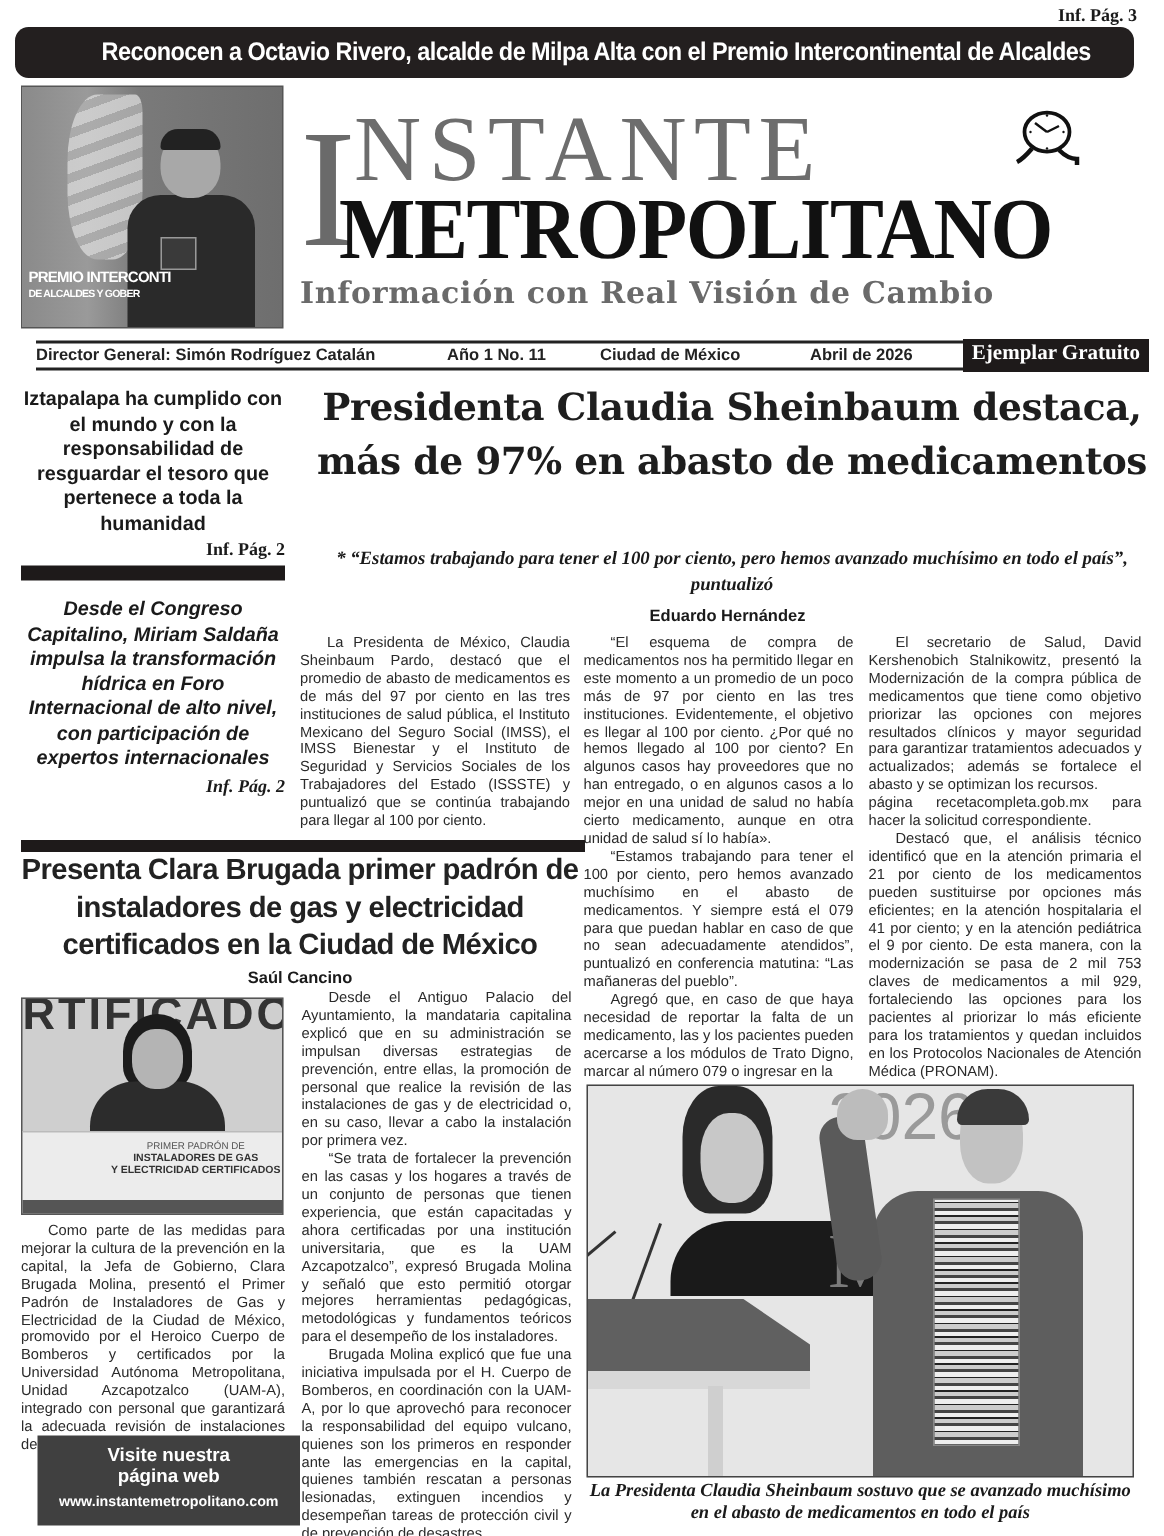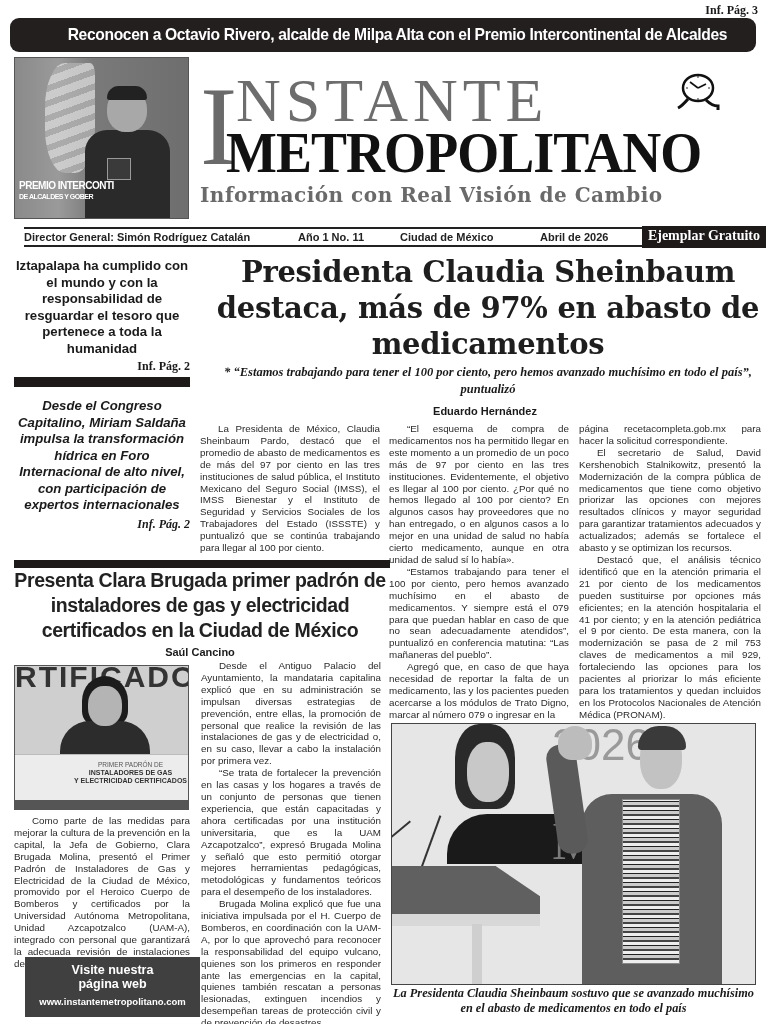--- a/index.html
+++ b/index.html
@@ -42,21 +42,21 @@
     font-size: 11px; font-weight: bold; display: flex; align-items: center; color: #222; }
   .meta-item { position: absolute; white-space: nowrap; }
   .meta-free { position: absolute; right: 0; top: -3px; height: 22px; background: #1e1a1a; color: #fff; font-family: "Liberation Serif", serif; font-weight: bold; font-size: 14px; padding: 2px 6px; }
 
   
   .side-head { font-weight: bold; font-size: 13.2px; text-align: center; line-height: 16.5px; color: #1a1a1a; }
   .side-ref { font-family: "Liberation Serif", serif; font-weight: bold; font-size: 12px; text-align: right; }
   .side-divider { background: #1e1a1a; height: 10px; }
 
   
-  .main-head { left: 200px; top: 254px; width: 576px; font-family: "DejaVu Serif", serif; font-weight: bold; font-size: 29px; text-align: center; line-height: 36px; color: #1e1e1e; letter-spacing: -0.3px; }
+  .main-head { left: 200px; top: 254px; width: 576px; font-family: "DejaVu Serif", serif; font-weight: bold; font-size: 25px; text-align: center; line-height: 36px; color: #1e1e1e; letter-spacing: -0.3px; }
   .subhead { left: 200px; top: 364px; width: 576px; font-family: "Liberation Serif", serif; font-style: italic; font-weight: bold; font-size: 12.5px; text-align: center; line-height: 17px; }
   .byline { font-weight: bold; font-size: 11px; text-align: center; }
 
   
   .col { font-size: 9.8px; line-height: 11.9px; text-align: justify; color: #2a2a2a; hyphens: auto; }
   .col p { text-indent: 18px; }
 
   
   .divider-bar { left: 14px; top: 560px; width: 376px; height: 8px; background: #1e1a1a; }
 
@@ -165,22 +165,22 @@
 
 <div class="abs col" style="left:200px; top:423px; width:180px;">
   <p>La Presidenta de México, Claudia Sheinbaum Pardo, destacó que el promedio de abasto de medicamentos es de más del 97 por ciento en las tres instituciones de salud pública, el Instituto Mexicano del Seguro Social (IMSS), el IMSS Bienestar y el Instituto de Seguridad y Servicios Sociales de los Trabajadores del Estado (ISSSTE) y puntualizó que se continúa trabajando para llegar al 100 por ciento.</p>
 </div>
 <div class="abs col" style="left:389px; top:423px; width:180px;">
   <p>“El esquema de compra de medicamentos nos ha permitido llegar en este momento a un promedio de un poco más de 97 por ciento en las tres instituciones. Evidentemente, el objetivo es llegar al 100 por ciento. ¿Por qué no hemos llegado al 100 por ciento? En algunos casos hay proveedores que no han entregado, o en algunos casos a lo mejor en una unidad de salud no había cierto medicamento, aunque en otra unidad de salud sí lo había».</p>
   <p>“Estamos trabajando para tener el 100 por ciento, pero hemos avanzado muchísimo en el abasto de medicamentos. Y siempre está el 079 para que puedan hablar en caso de que no sean adecuadamente atendidos”, puntualizó en conferencia matutina: “Las mañaneras del pueblo”.</p>
   <p>Agregó que, en caso de que haya necesidad de reportar la falta de un medicamento, las y los pacientes pueden acercarse a los módulos de Trato Digno, marcar al número 079 o ingresar en la</p>
 </div>
 <div class="abs col" style="left:579px; top:423px; width:182px;">
+  <p>El secretario de Salud, David Kershenobich Stalnikowitz, presentó la Modernización de la compra pública de medicamentos que tiene como objetivo priorizar las opciones con mejores resultados clínicos y mayor seguridad para garantizar tratamientos adecuados y actualizados; además se fortalece el abasto y se optimizan los recursos.</p>
   <p style="text-indent:0">página recetacompleta.gob.mx para hacer la solicitud correspondiente.</p>
-  <p>El secretario de Salud, David Kershenobich Stalnikowitz, presentó la Modernización de la compra pública de medicamentos que tiene como objetivo priorizar las opciones con mejores resultados clínicos y mayor seguridad para garantizar tratamientos adecuados y actualizados; además se fortalece el abasto y se optimizan los recursos.</p>
   <p>Destacó que, el análisis técnico identificó que en la atención primaria el 21 por ciento de los medicamentos pueden sustituirse por opciones más eficientes; en la atención hospitalaria el 41 por ciento; y en la atención pediátrica el 9 por ciento. De esta manera, con la modernización se pasa de 2 mil 753 claves de medicamentos a mil 929, fortaleciendo las opciones para los pacientes al priorizar lo más eficiente para los tratamientos y quedan incluidos en los Protocolos Nacionales de Atención Médica (PRONAM).</p>
 </div>
 
 <div class="abs divider-bar"></div>
 
 <div class="abs head2">Presenta Clara Brugada primer padrón de instaladores de gas y electricidad certificados en la Ciudad de México</div>
 <div class="abs byline" style="left:100px; top:646px; width:200px;">Saúl Cancino</div>
 
 <div class="abs photo photo-clara">
   <div class="clara-bg-text">RTIFICADO</div>

